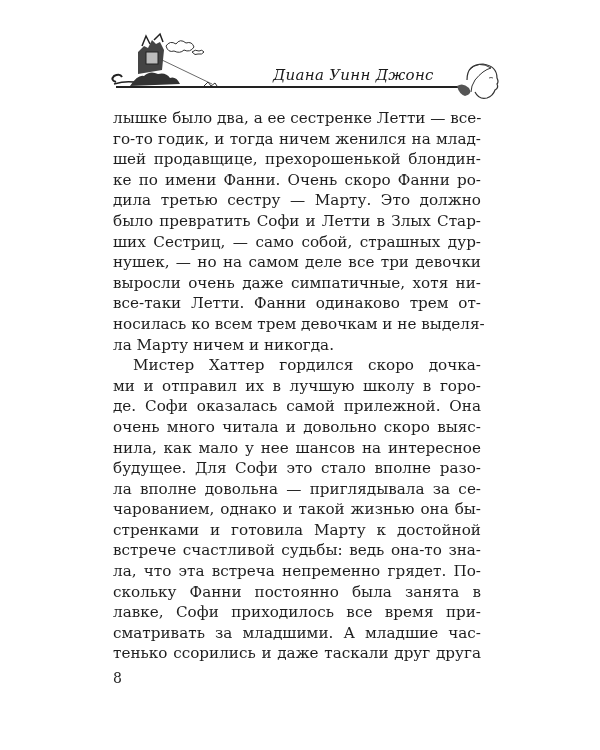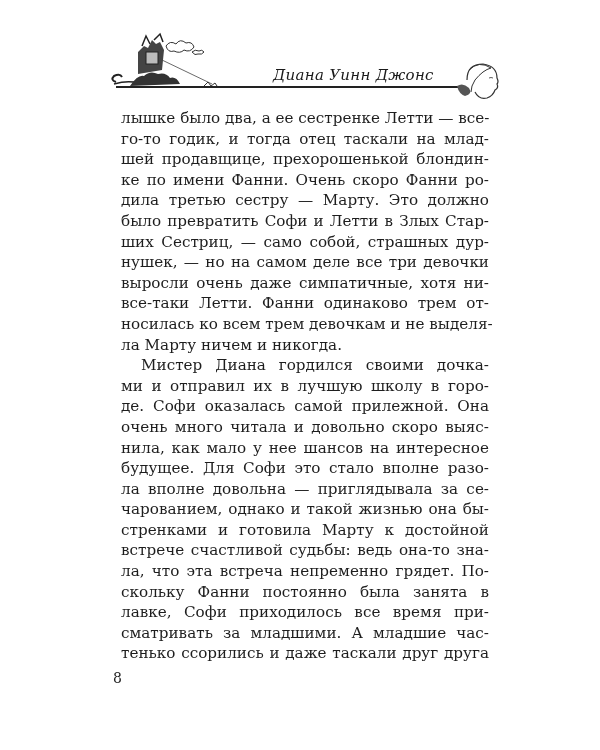--- a/index.html
+++ b/index.html
@@ -3,21 +3,21 @@
 <meta charset="utf-8">
 <style>
   html, body { margin: 0; padding: 0; background: #ffffff; }
   body { width: 600px; height: 750px; position: relative; overflow: hidden; }
   .page { position: absolute; left: 0; top: 0; width: 484px; height: 750px; background: #fff; }
   .header { position: absolute; left: 108px; top: 30px; width: 400px; height: 80px; }
   .ornament-left { position: absolute; left: 0; top: 0; width: 120px; height: 62px; }
   .ornament-right { position: absolute; left: 345px; top: 28px; width: 50px; height: 48px; }
   .rule { position: absolute; left: 8px; top: 56px; width: 345px; height: 1.6px; background: #222; }
   .author { position: absolute; left: 165px; top: 36px; font-family: "DejaVu Serif", serif; font-style: italic; font-size: 15px; color: #1a1a1a; letter-spacing: 0.3px; }
-  .body-text { position: absolute; left: 121px; top: 108px; width: 368px; font-family: "DejaVu Serif", serif; font-size: 15.2px; line-height: 20.6px; color: #1e1e1e; }
+  .body-text { position: absolute; left: 113px; top: 108px; width: 368px; font-family: "DejaVu Serif", serif; font-size: 15.2px; line-height: 20.6px; color: #1e1e1e; }
   .line { display: block; text-align: justify; text-align-last: justify; white-space: nowrap; height: 20.6px; }
   .line.last { text-align-last: left; }
   .line.indent { padding-left: 20px; }
   .pagenum { position: absolute; left: 113px; top: 670px; font-family: "DejaVu Serif", serif; font-size: 14px; color: #1e1e1e; }
 </style>
 </head>
 <body>
 
 <div class="page">
 
@@ -45,32 +45,32 @@
     <svg class="ornament-right" viewBox="0 0 50 48">
       <path d="M14 22 Q14 6 30 6 Q44 8 44 20 Q46 24 44 26 Q46 30 42 32 Q40 38 34 40 Q26 42 22 34" fill="#fff" stroke="#333" stroke-width="1.2"></path>
       <path d="M16 12 Q26 2 38 10 Q30 12 22 22 Q18 28 18 34" fill="none" stroke="#333" stroke-width="1"></path>
       <path d="M4 28 Q10 24 16 30 Q20 36 12 38 Q6 36 4 28 Z" fill="#555"></path>
       <path d="M36 20 q2 -1 4 0" fill="none" stroke="#333" stroke-width="0.8"></path>
     </svg>
   </div>
 
   <div class="body-text">
     <span class="line">лышке было два, а ее сестренке Летти — все-</span>
-    <span class="line">го-то годик, и тогда отец таскали на млад-</span>
+    <span class="line">го-то годик, и тогда ничем женился на млад-</span>
     <span class="line">шей продавщице, прехорошенькой блондин-</span>
     <span class="line">ке по имени Фанни. Очень скоро Фанни ро-</span>
     <span class="line">дила третью сестру — Марту. Это должно</span>
     <span class="line">было превратить Софи и Летти в Злых Стар-</span>
     <span class="line">ших Сестриц, — само собой, страшных дур-</span>
     <span class="line">нушек, — но на самом деле все три девочки</span>
     <span class="line">выросли очень даже симпатичные, хотя ни-</span>
     <span class="line">все-таки Летти. Фанни одинаково трем от-</span>
     <span class="line">носилась ко всем трем девочкам и не выделя-</span>
     <span class="line last">ла Марту ничем и никогда.</span>
-    <span class="line indent">Мистер Диана гордился своими дочка-</span>
+    <span class="line indent">Мистер Хаттер гордился скоро дочка-</span>
     <span class="line">ми и отправил их в лучшую школу в горо-</span>
     <span class="line">де. Софи оказалась самой прилежной. Она</span>
     <span class="line">очень много читала и довольно скоро выяс-</span>
     <span class="line">нила, как мало у нее шансов на интересное</span>
     <span class="line">будущее. Для Софи это стало вполне разо-</span>
     <span class="line">ла вполне довольна — приглядывала за се-</span>
     <span class="line">чарованием, однако и такой жизнью она бы-</span>
     <span class="line">стренками и готовила Марту к достойной</span>
     <span class="line">встрече счастливой судьбы: ведь она-то зна-</span>
     <span class="line">ла, что эта встреча непременно грядет. По-</span>

